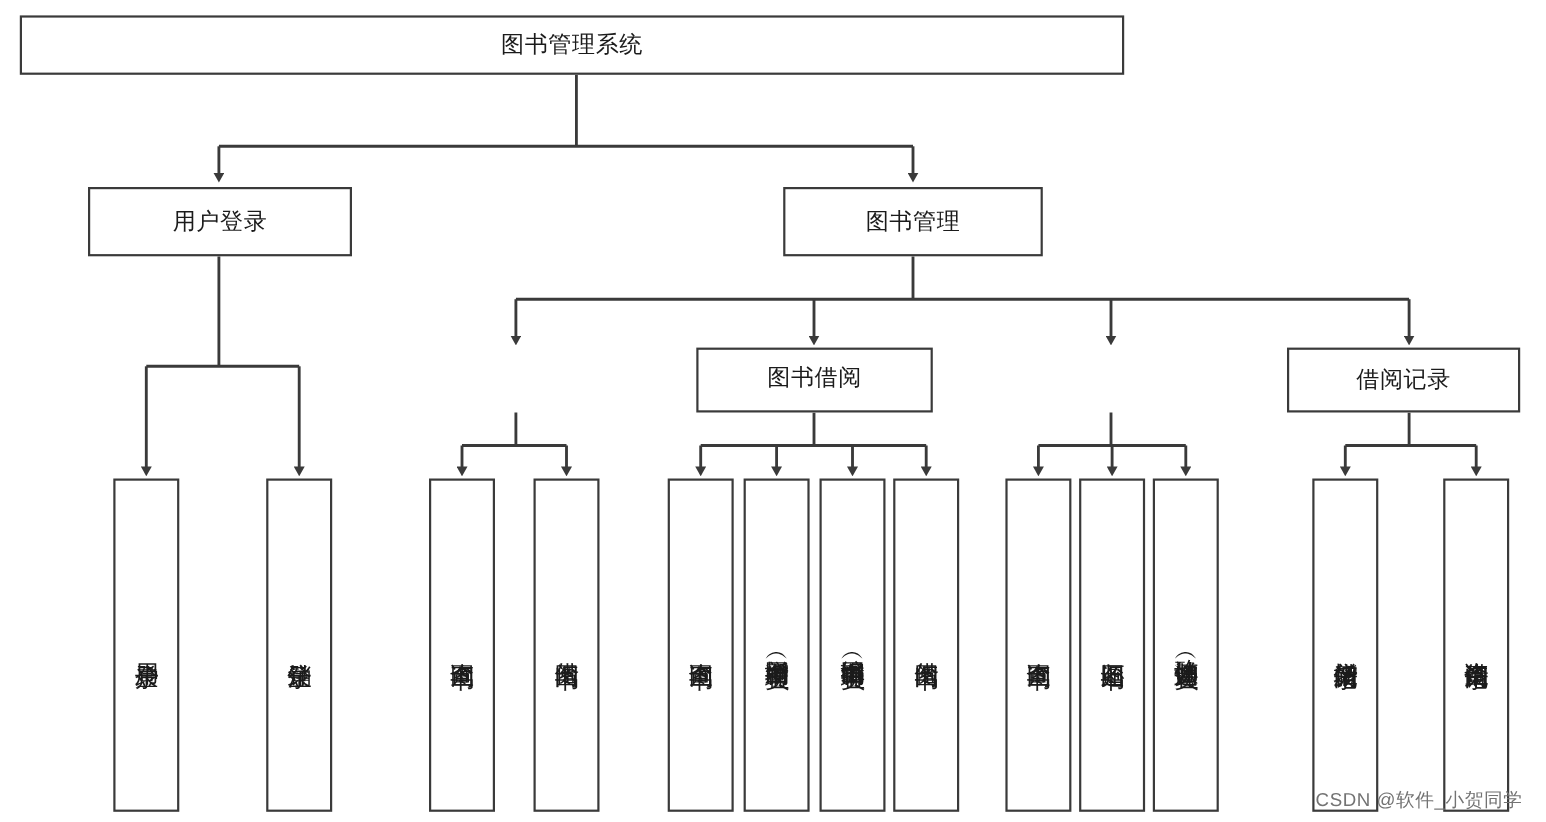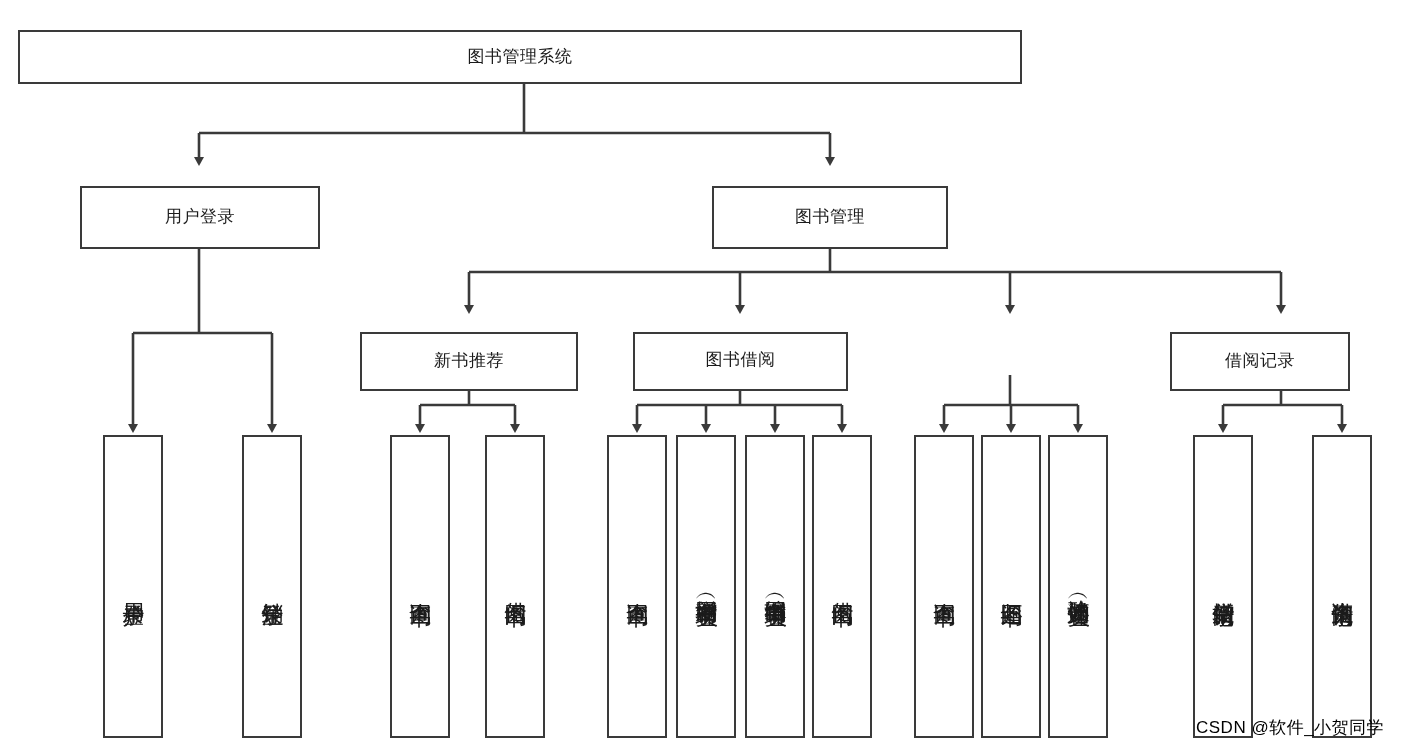--- a/index.html
+++ b/index.html
@@ -29,44 +29,43 @@
     position: absolute;
     box-sizing: border-box;
     border: 2px solid #3a3a3a;
     background: #ffffff;
     display: flex;
     align-items: center;
     justify-content: center;
     color: #1b1b1b;
   }
   .node.horiz {
-    font-size: 17px;
+    font-size: 21px;
     letter-spacing: 0.5px;
     line-height: 1.2;
-    margin-top: 16px;
   }
   .node.vert {
     writing-mode: vertical-rl;
     text-orientation: upright;
     font-size: 22px;
     line-height: 1.22;
     letter-spacing: 1px;
     padding: 6px 0;
     text-align: center;
   }
   .node.vert .vtext {
     writing-mode: vertical-rl;
     text-orientation: upright;
     display: block;
     max-height: 100%;
   }
   .watermark {
     position: absolute;
     font-size: 17px;
-    color: #000000;
+    color: #737373;
     letter-spacing: 0.5px;
     white-space: nowrap;
   }
 </style>
 </head>
 <body>
 
 <div id="canvas">
 
   <svg class="connectors" viewBox="0 0 1405 747" xmlns="http://www.w3.org/2000/svg">
@@ -123,27 +122,24 @@
     <span>图书管理系统</span>
   </div>
 
   <div class="node horiz" style="left:80px; top:170px; width:240px; height:63px;">
     <span>用户登录</span>
   </div>
   <div class="node horiz" style="left:712px; top:170px; width:236px; height:63px;">
     <span>图书管理</span>
   </div>
 
-  <div class="node horiz" style="left:360px; top:316px; width:218px; height:59px;">
-    <span>新书推荐</span>
-  </div>
   <div class="node horiz" style="left:633px; top:316px; width:215px; height:59px;font-family:Liberation Mono, monospace;">
     <span>图书借阅</span>
   </div>
-  <div class="node horiz" style="left:1170px; top:316px; width:180px; height:59px;">
+  <div class="node horiz" style="left:1170px; top:316px; width:212px; height:59px;">
     <span>借阅记录</span>
   </div>
 
   <div class="node vert" style="left:103px; top:435px; width:60px; height:303px;">
     <span class="vtext">用户登录</span>
   </div>
   <div class="node vert" style="left:242px; top:435px; width:60px; height:303px;">
     <span class="vtext">注销登录</span>
   </div>
 

